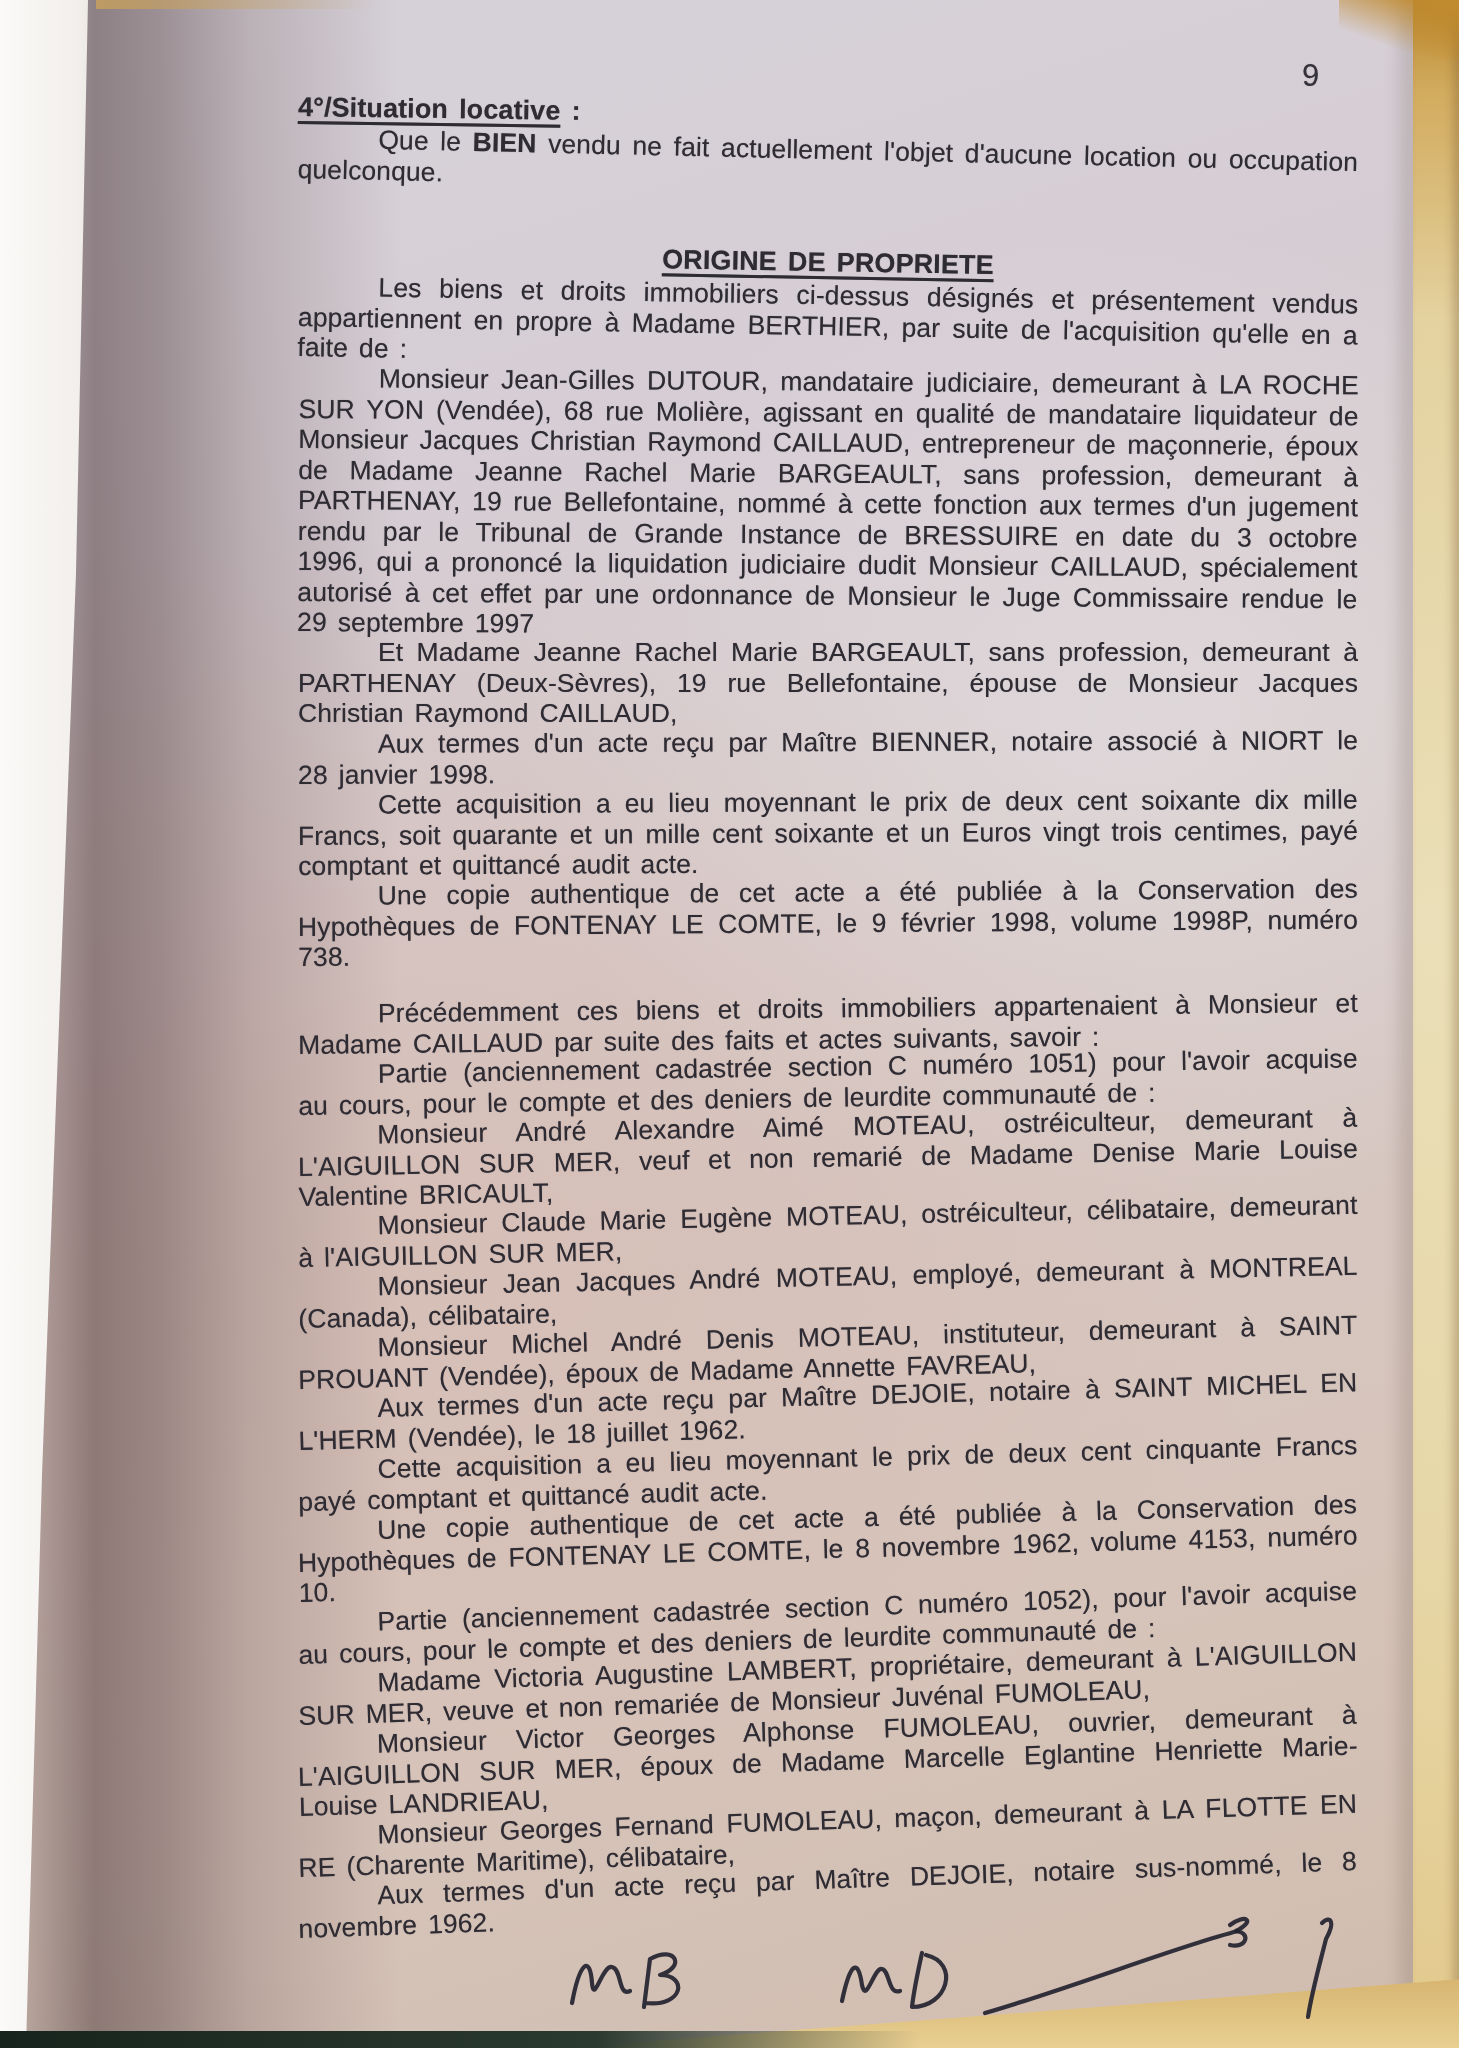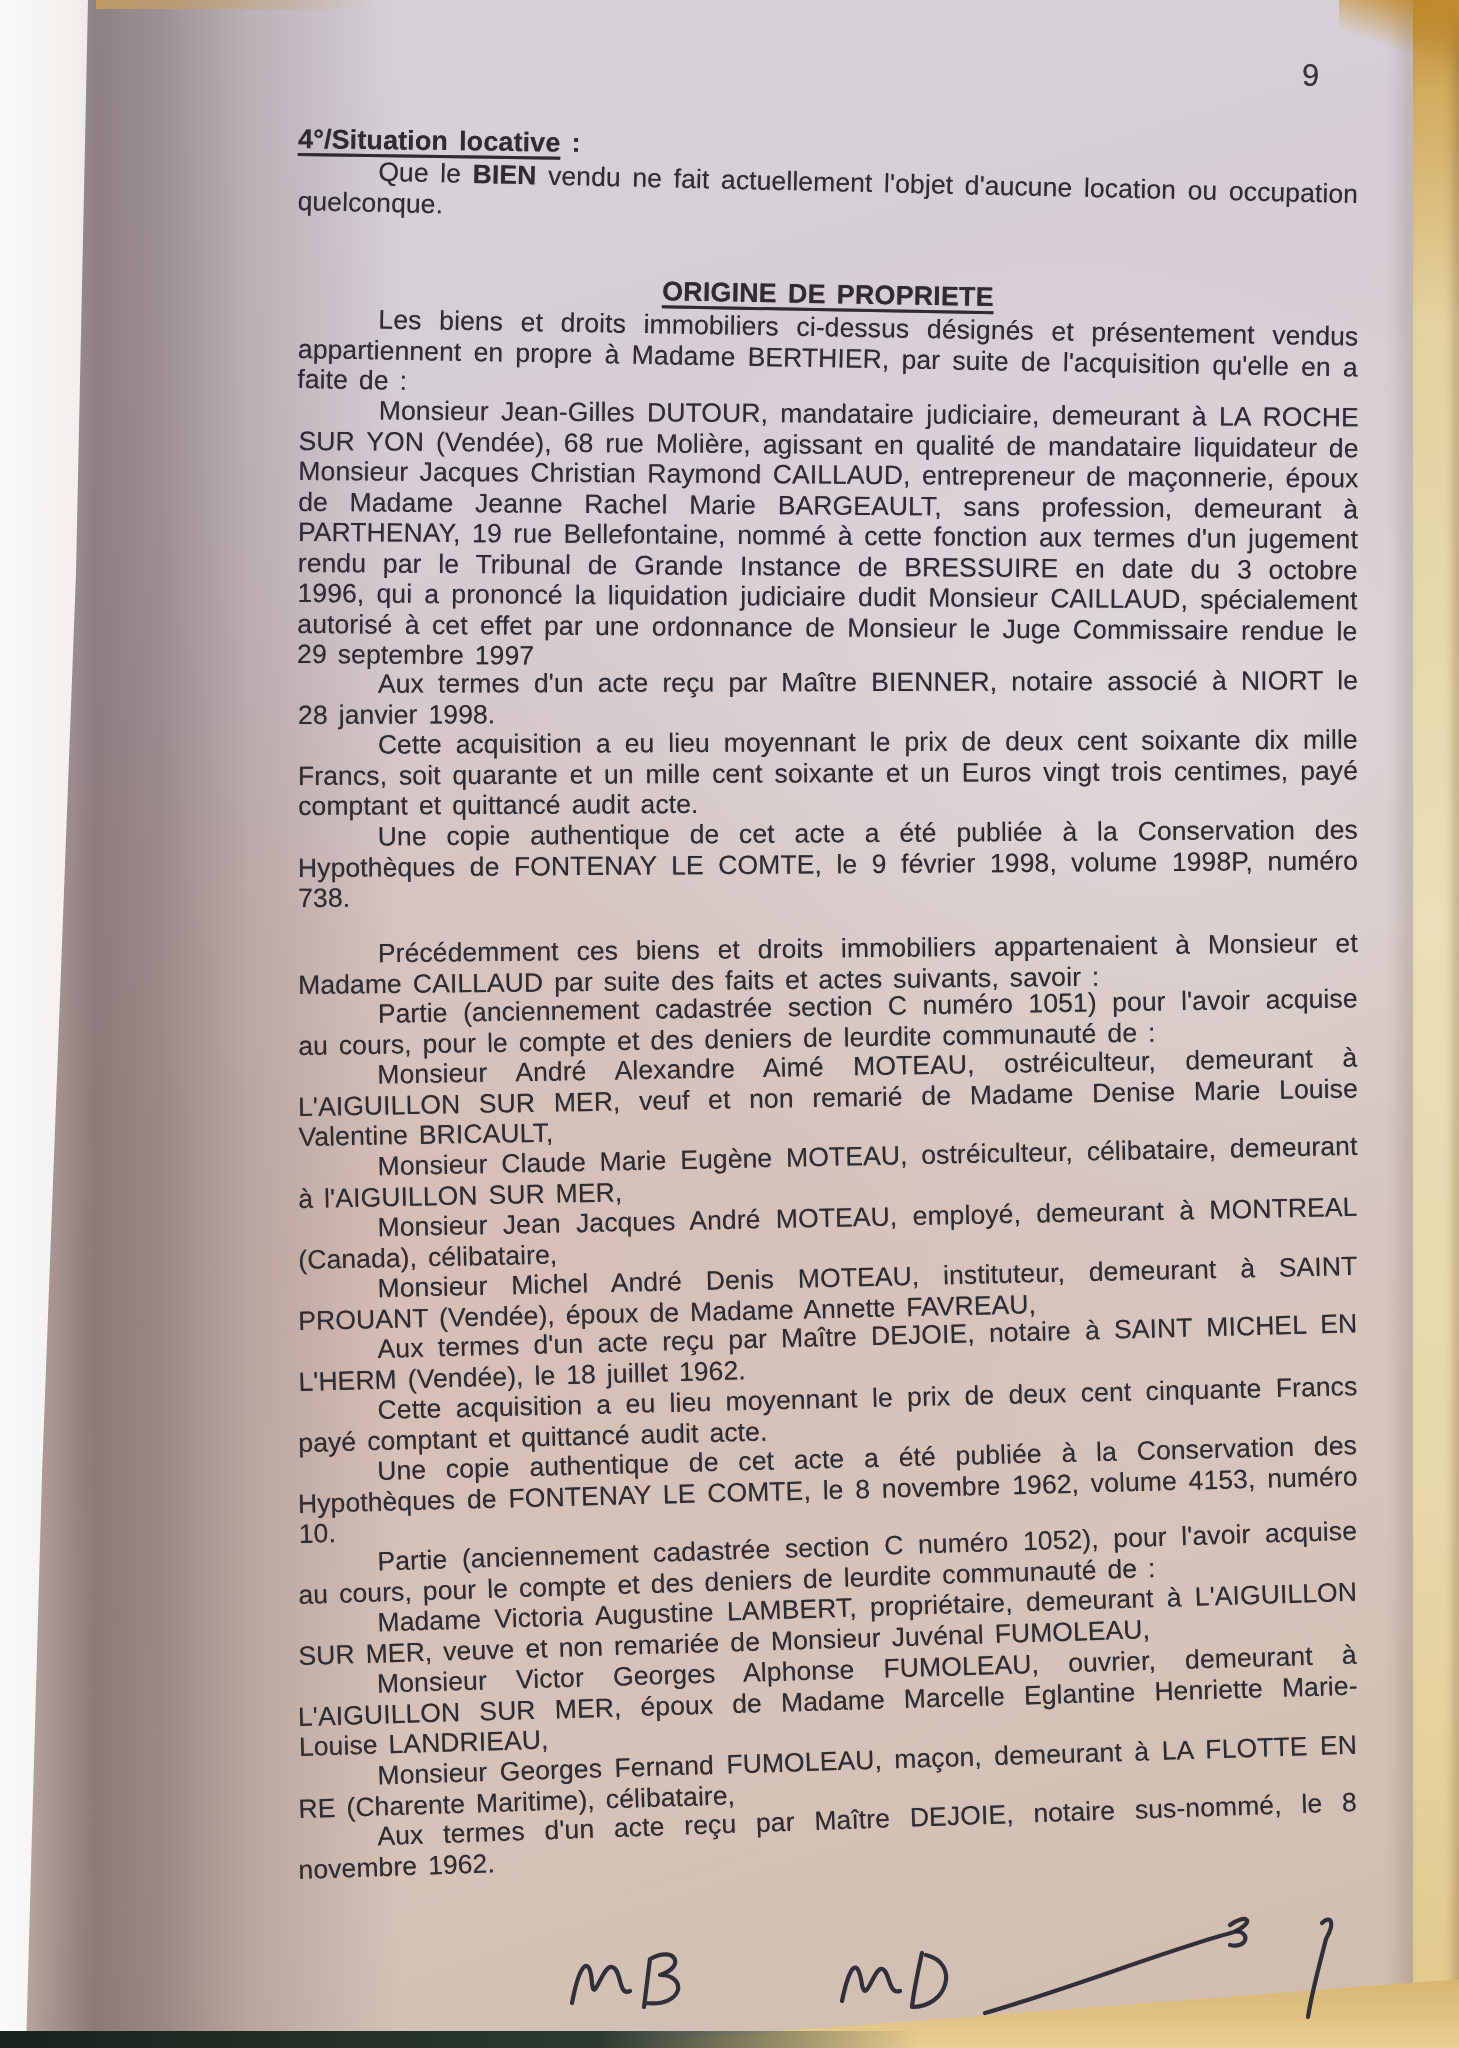--- a/index.html
+++ b/index.html
@@ -55,21 +55,21 @@
     background:linear-gradient(to right,#c9a159,rgba(201,161,89,0));
     opacity:.8;
   }
   
   .page-number{
     position:absolute;left:1302px;top:58px;
     font-size:31px;color:#35323b;
     text-shadow:0 0 0.8px rgba(53,50,59,0.5);
   }
   .doc-text{
-    position:absolute;left:298px;top:124px;width:1060px;
+    position:absolute;left:298px;top:92px;width:1060px;
     font-size:26.5px;line-height:30.5px;color:#2e2b33;
     text-align:justify;letter-spacing:0.1px;word-spacing:3.5px;
     text-shadow:0 0 0.8px rgba(46,43,51,0.55);
   }
   .doc-text p{margin:0;text-indent:80px;transform:rotate(var(--tilt,0deg));transform-origin:0 50%;}
   .doc-text .no-indent{text-indent:0;}
   .h-section{font-weight:bold;font-size:27px;margin-bottom:3px;}
   .u{text-decoration:underline;text-decoration-thickness:2.5px;text-underline-offset:5px;}
   .h-origine{text-align:center;font-weight:bold;font-size:27px;margin-top:54px !important;margin-bottom:3px !important;text-indent:0 !important;}
   .b{font-weight:bold;}
@@ -97,20 +97,21 @@
   <div class="doc-text">
 
     <p class="no-indent h-section" style="--tilt:0.8deg"><span class="u">4°/Situation locative</span><span> :</span></p>
 
     <p style="--tilt:1.3deg"><span>Que le </span><span class="b">BIEN</span><span> vendu ne fait actuellement l'objet d'aucune location ou occupation quelconque.</span></p>
 
     <p class="h-origine" style="--tilt:1.0deg"><span class="u">ORIGINE DE PROPRIETE</span></p>
 
     <p style="--tilt:1.0deg">Les biens et droits immobiliers ci-dessus désignés et présentement vendus appartiennent en propre à Madame BERTHIER, par suite de l'acquisition qu'elle en a faite de :</p>
     <p style="--tilt:0.4deg">Monsieur Jean-Gilles DUTOUR, mandataire judiciaire, demeurant à LA ROCHE SUR YON (Vendée), 68 rue Molière, agissant en qualité de mandataire liquidateur de Monsieur Jacques Christian Raymond CAILLAUD, entrepreneur de maçonnerie, époux de Madame Jeanne Rachel Marie BARGEAULT, sans profession, demeurant à PARTHENAY, 19 rue Bellefontaine, nommé à cette fonction aux termes d'un jugement rendu par le Tribunal de Grande Instance de BRESSUIRE en date du 3 octobre 1996, qui a prononcé la liquidation judiciaire dudit Monsieur CAILLAUD, spécialement autorisé à cet effet par une ordonnance de Monsieur le Juge Commissaire rendue le 29 septembre 1997</p>
+    <p style="--tilt:0deg">Et Madame Jeanne Rachel Marie BARGEAULT, sans profession, demeurant à PARTHENAY (Deux-Sèvres), 19 rue Bellefontaine, épouse de Monsieur Jacques Christian Raymond CAILLAUD,</p>
     <p style="--tilt:-0.2deg">Aux termes d'un acte reçu par Maître BIENNER, notaire associé à NIORT le 28 janvier 1998.</p>
     <p style="--tilt:-0.3deg">Cette acquisition a eu lieu moyennant le prix de deux cent soixante dix mille Francs, soit quarante et un mille cent soixante et un Euros vingt trois centimes, payé comptant et quittancé audit acte.</p>
     <p style="--tilt:-0.4deg">Une copie authentique de cet acte a été publiée à la Conservation des Hypothèques de FONTENAY LE COMTE, le 9 février 1998, volume 1998P, numéro 738.</p>
     <p class="gap-top" style="--tilt:-0.6deg">Précédemment ces biens et droits immobiliers appartenaient à Monsieur et Madame CAILLAUD par suite des faits et actes suivants, savoir :</p>
     <p style="--tilt:-0.9deg">Partie (anciennement cadastrée section C numéro 1051) pour l'avoir acquise au cours, pour le compte et des deniers de leurdite communauté de :</p>
     <p style="--tilt:-1.0deg">Monsieur André Alexandre Aimé MOTEAU, ostréiculteur, demeurant à L'AIGUILLON SUR MER, veuf et non remarié de Madame Denise Marie Louise Valentine BRICAULT,</p>
     <p style="--tilt:-1.2deg">Monsieur Claude Marie Eugène MOTEAU, ostréiculteur, célibataire, demeurant à l'AIGUILLON SUR MER,</p>
     <p style="--tilt:-1.2deg">Monsieur Jean Jacques André MOTEAU, employé, demeurant à MONTREAL (Canada), célibataire,</p>
     <p style="--tilt:-1.3deg">Monsieur Michel André Denis MOTEAU, instituteur, demeurant à SAINT PROUANT (Vendée), époux de Madame Annette FAVREAU,</p>
     <p style="--tilt:-1.5deg">Aux termes d'un acte reçu par Maître DEJOIE, notaire à SAINT MICHEL EN L'HERM (Vendée), le 18 juillet 1962.</p>

